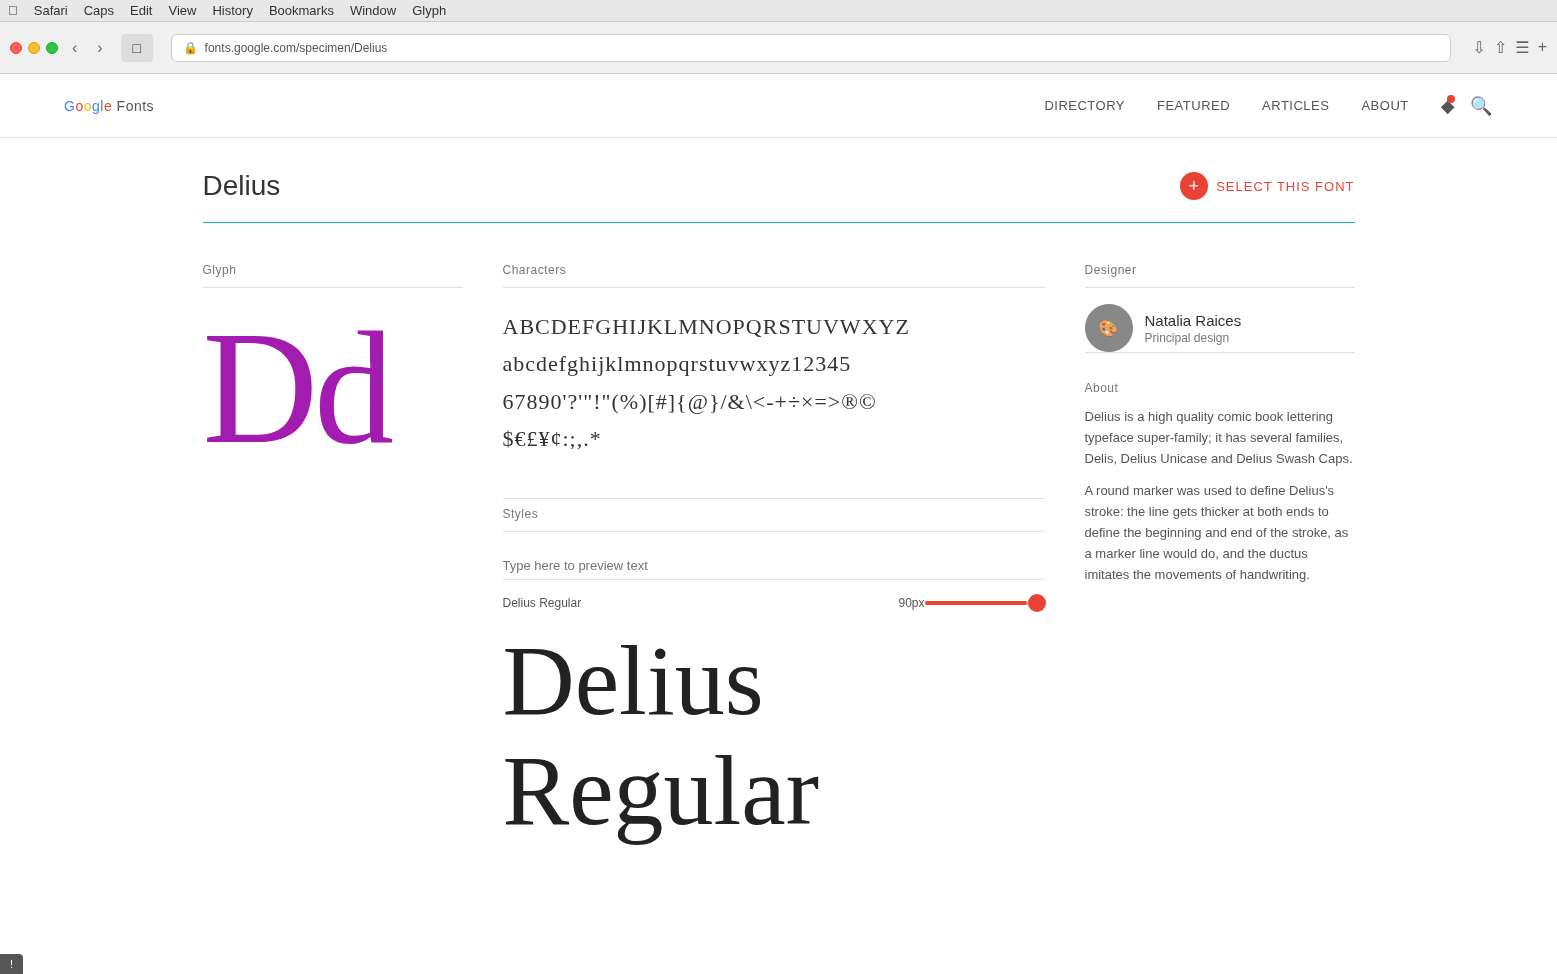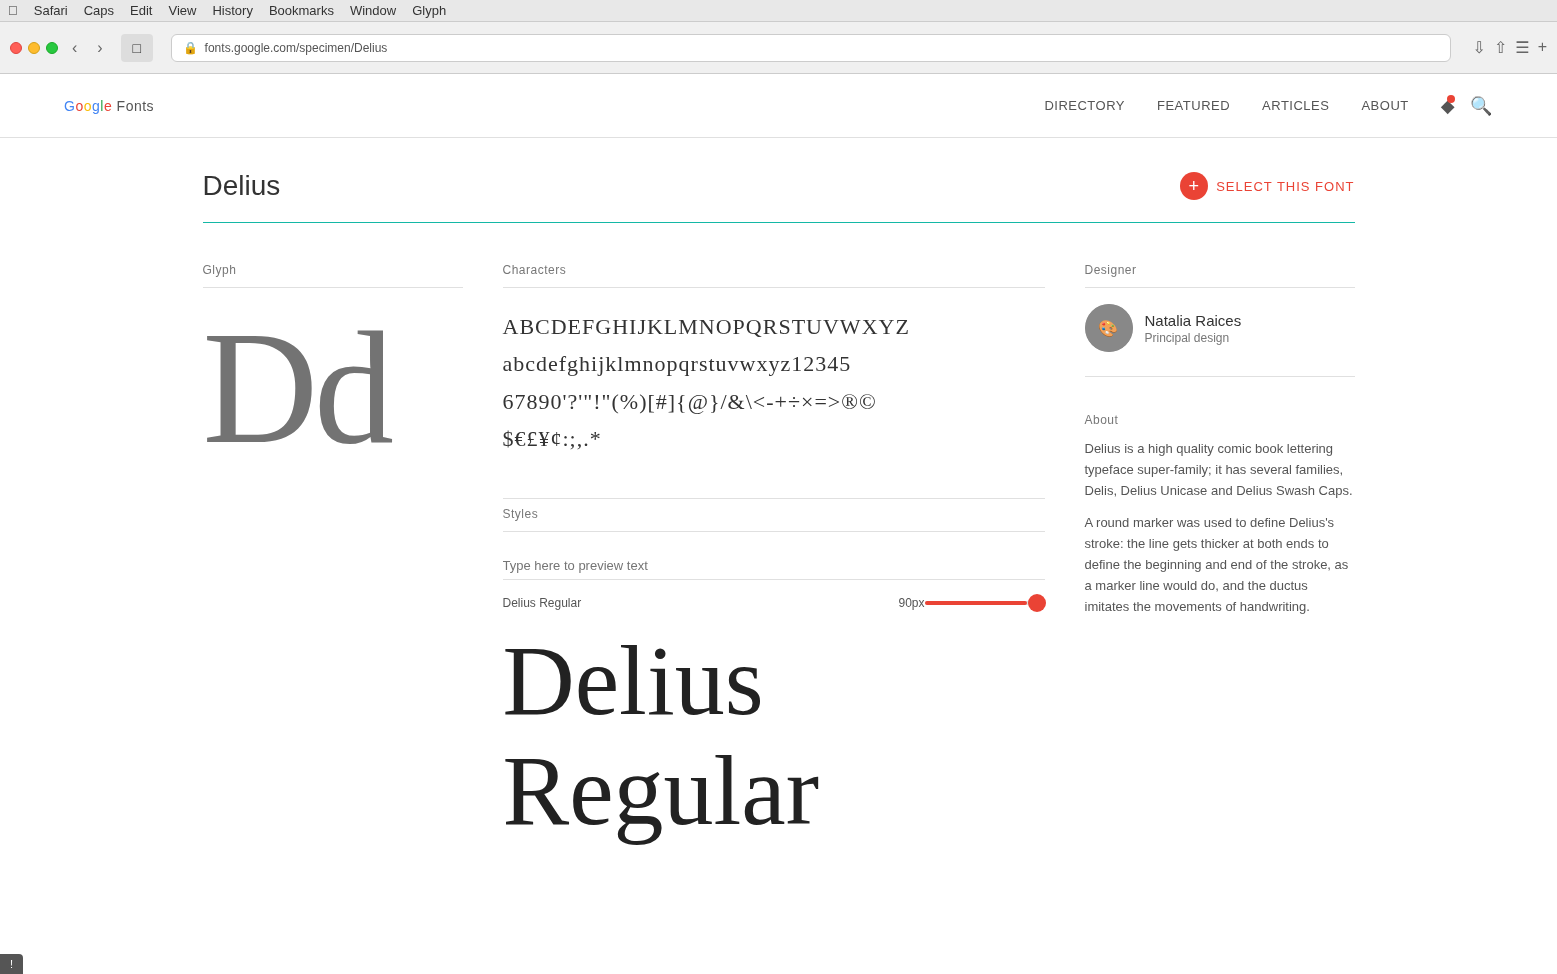--- a/index.html
+++ b/index.html
@@ -122,21 +122,21 @@
       letter-spacing: 0.5px;
       border-bottom: 1px solid #e0e0e0;
       padding-bottom: 10px;
       margin-bottom: 20px;
     }
 
     .glyph-display {
       font-family: 'Georgia', serif;
       font-size: 160px;
       line-height: 1;
-      color: #737373;
+      color: #a21caf;
       letter-spacing: -4px;
       margin-top: 20px;
       font-style: normal;
     }
 
     .characters-display {
       font-size: 22px;
       line-height: 1.7;
       color: #333;
       font-family: 'Georgia', serif;
@@ -157,21 +157,21 @@
     .font-preview-large {
       font-size: 100px;
       line-height: 1.1;
       color: #222;
       font-family: 'Georgia', serif;
       font-weight: 400;
       margin-top: 16px;
     }
 
     
-    .designer-section { border-bottom: 1px solid #e0e0e0; padding-bottom: 24px; margin-bottom: 36px; }
+    .designer-section { border-bottom: 1px solid #e0e0e0; margin-bottom: 28px; }
     .designer-header { font-size: 12px; color: #777; letter-spacing: 0.5px; border-bottom: 1px solid #e0e0e0; padding-bottom: 10px; margin-bottom: 16px; }
     .designer-info { display: flex; align-items: center; gap: 12px; }
     .designer-avatar {
       width: 48px; height: 48px; border-radius: 50%; background: #999;
       overflow: hidden; display: flex; align-items: center; justify-content: center;
       font-size: 20px; color: #fff;
     }
     .designer-name { font-size: 15px; font-weight: 500; color: #333; margin-bottom: 2px; }
     .designer-role { font-size: 12px; color: #777; }
 

